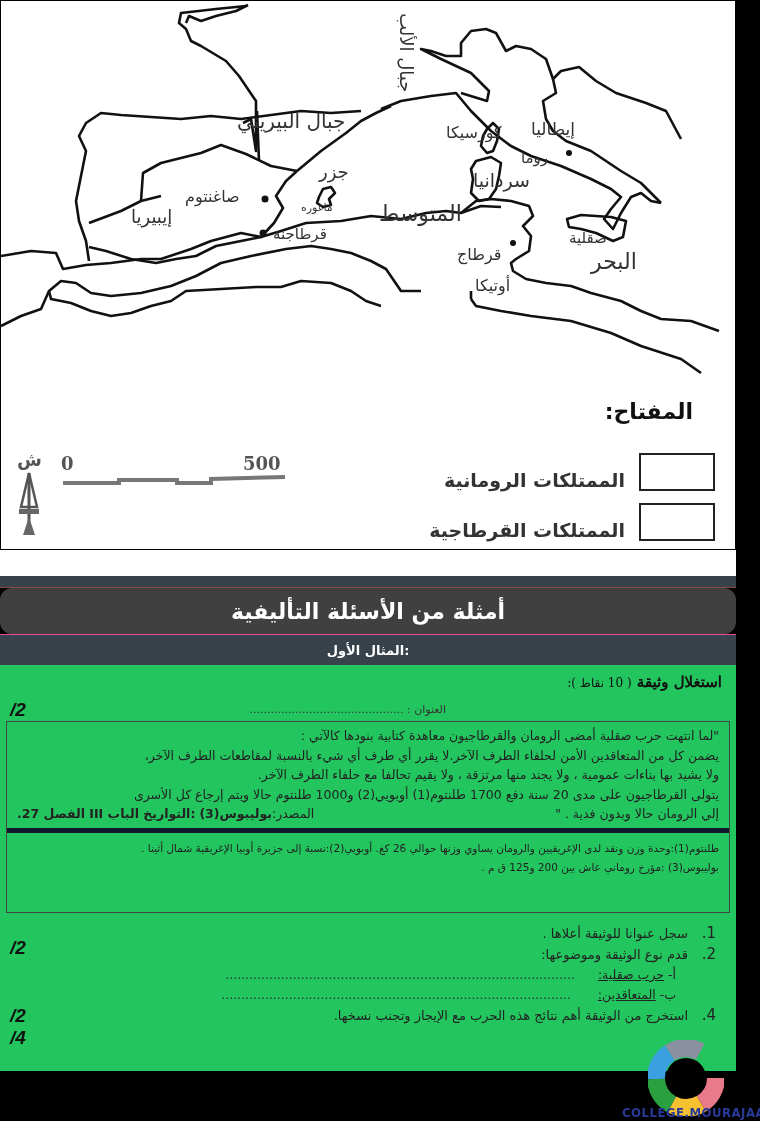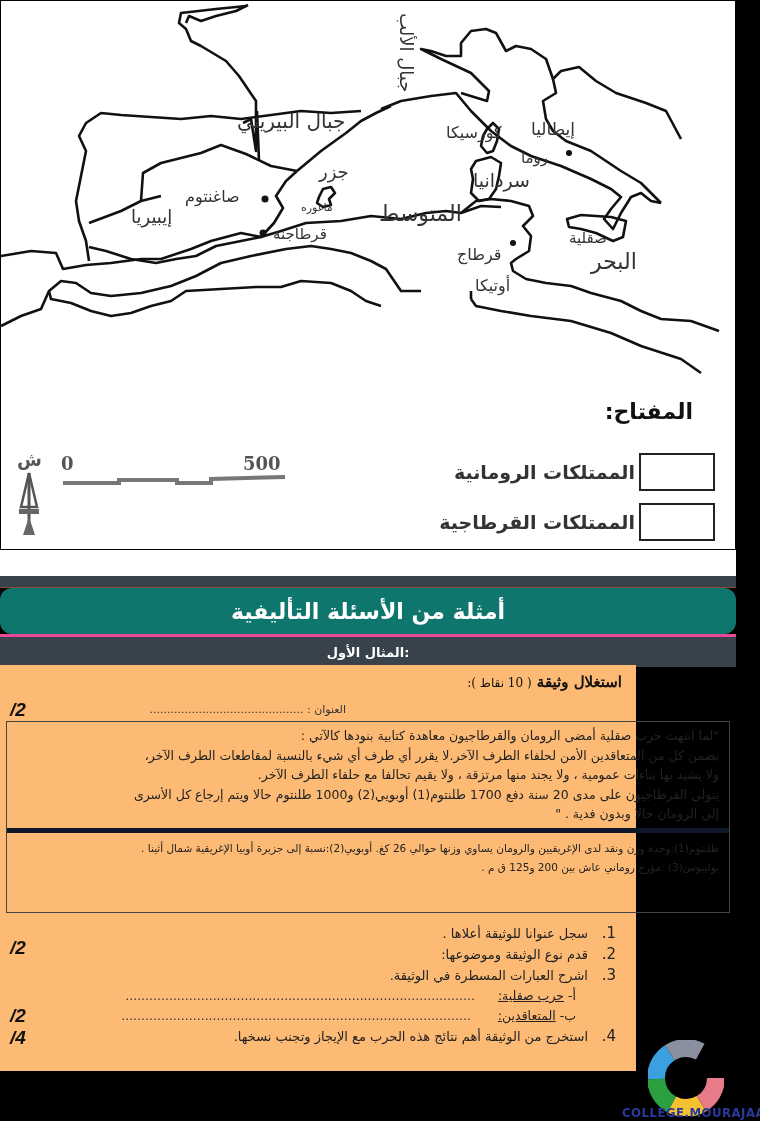--- a/index.html
+++ b/index.html
@@ -1,35 +1,35 @@
 <!DOCTYPE html>
 <html><head>
 <meta charset="utf-8">
 <style>
   html, body { margin:0; padding:0; }
   body { width:760px; height:1121px; background:#000; position:relative; overflow:hidden; font-family:"DejaVu Sans", sans-serif; }
   .map { position:absolute; left:0; top:0; width:736px; height:550px; background:#fff; border:1px solid #000; box-sizing:border-box; }
   .map svg { position:absolute; left:0; top:0; }
   .map-label { position:absolute; font-family:"DejaVu Sans", sans-serif; color:#333; font-size:17px; white-space:nowrap; direction:rtl; }
   .legend-title { position:absolute; right:42px; top:398px; font-size:22px; font-weight:bold; color:#111; direction:rtl; }
-  .legend-row { position:absolute; right:20px; display:flex; align-items:center; direction:rtl; gap:4px; }
+  .legend-row { position:absolute; right:20px; display:flex; align-items:flex-end; direction:rtl; gap:14px; }
   .legend-box { width:72px; height:34px; border:2px solid #222; background:#fff; }
   .legend-text { font-size:19px; font-weight:bold; color:#333; }
   .scale { position:absolute; left:60px; top:452px; width:230px; height:40px; }
   .scale .lbl { position:absolute; top:0; font-family:"DejaVu Serif", serif; font-weight:bold; font-size:18px; color:#555; }
   .north { position:absolute; left:14px; top:454px; width:30px; height:80px; }
 
   .white-gap { position:absolute; left:0; top:550px; width:736px; height:26px; background:#fff; }
   .dark-stripe { position:absolute; left:0; top:576px; width:736px; height:11px; background:#37424a; border-bottom:1px solid #8a4a3a; }
-  .orange-banner { position:absolute; left:0; top:588px; width:736px; height:46px; background:#0f766e; display:flex; align-items:center; justify-content:center;border-radius:12px; }
+  .orange-banner { position:absolute; left:0; top:588px; width:736px; height:46px; background:#404040; display:flex; align-items:center; justify-content:center;border-radius:12px; }
   .orange-banner span { color:#fff; font-size:22px; font-weight:bold; direction:rtl; }
-  .sub-banner { position:absolute; left:0; top:634px; width:736px; height:30px; background:#37424a; display:flex; align-items:center; justify-content:center; border-top:3px solid #ec4899; }
+  .sub-banner { position:absolute; left:0; top:634px; width:736px; height:30px; background:#37424a; display:flex; align-items:center; justify-content:center; border-top:1px solid #ec4899; }
   .sub-banner span { color:#fff; font-size:13px; font-weight:bold; direction:rtl; }
 
-  .doc { position:absolute; left:0; top:665px; width:636px; height:406px; background:#fdba74; font-family:"DejaVu Sans", sans-serif; }
+  .doc { position:absolute; left:0; top:665px; width:736px; height:406px; background:#22c55e; font-family:"DejaVu Sans", sans-serif; }
   .q-heading { position:absolute; right:14px; top:8px; font-size:15px; font-weight:bold; color:#111; direction:rtl; font-family:"DejaVu Serif", serif; }
   .q-heading .small { font-weight:normal; font-size:12px; }
   .points { position:absolute; left:10px; font-family:"Liberation Sans", sans-serif; font-weight:bold; font-style:italic; font-size:19px; color:#111; }
   .title-line { position:absolute; right:290px; top:38px; font-size:11px; color:#333; direction:rtl; }
   .doc-box { position:absolute; left:6px; top:56px; width:724px; height:192px; border:1px solid #444; box-sizing:border-box; padding:4px 10px 0 10px; }
   .doc-box p { margin:0; font-size:12.5px; line-height:19.5px; color:#222; direction:rtl; text-align:right; white-space:nowrap; }
   .doc-box .src { display:flex; justify-content:space-between; direction:rtl; font-size:11.5px; }
   .doc-box .src b { font-weight:bold; }
   .doc-box .notes { border-top:5px solid #0f172a; margin:4px -10px 0; padding:6px 10px 0; }
   .doc-box .notes p { font-size:10.5px; line-height:19px; }
@@ -157,40 +157,40 @@
     <span class="dots">............................................</span>
   </div>
 
   <div class="doc-box">
     <p>"لما انتهت حرب صقلية أمضى الرومان والقرطاجيون معاهدة كتابية بنودها كالآتي :</p>
     <p>يضمن كل من المتعاقدين الأمن لحلفاء الطرف الآخر.لا يقرر أي طرف أي شيء بالنسبة لمقاطعات الطرف الآخر،</p>
     <p>ولا يشيد بها بناءات عمومية ، ولا يجند منها مرتزقة ، ولا يقيم تحالفا مع حلفاء الطرف الآخر.</p>
     <p>يتولى القرطاجيون على مدى 20 سنة دفع 1700 طلنتوم(1) أوبويي(2) و1000 طلنتوم حالا ويتم إرجاع كل الأسرى</p>
     <div class="src">
       <p>إلي الرومان حالا وبدون فدية . "</p>
+      <p>
+        <span>المصدر:</span><b>بوليبوس(3)</b> <b>:التواريخ الباب III الفصل 27.</b>
+      </p>
     </div>
     <div class="notes">
       <p>طلنتوم(1):وحدة وزن ونقد لدى الإغريقيين والرومان يساوي وزنها حوالي 26 كغ. أوبويي(2):نسبة إلى جزيرة أوبيا الإغريقية شمال أثينا .</p>
       <p>بوليبوس(3) :مؤرخ روماني عاش بين 200 و125 ق م .</p>
     </div>
   </div>
 
   <div class="points" style="top:272px;">/2</div>
   <div class="points" style="top:340px;">/2</div>
   <div class="points" style="top:362px;">/4</div>
 
   <div class="q-list">
     <div class="q-item">
       <span class="num">1.</span><span>سجل عنوانا للوثيقة أعلاها .</span>
     </div>
     <div class="q-item">
       <span class="num">2.</span><span>قدم نوع الوثيقة وموضوعها:</span>
-    </div>
-    <div class="q-item">
-      <span class="num">3.</span><span>اشرح العبارات المسطرة في الوثيقة.</span>
     </div>
     <div class="q-item sub-item">
       <span>أ-</span> <span class="u">حرب صقلية:</span><span class="dots">........................................................................................</span>
     </div>
     <div class="q-item sub-item">
       <span>ب-</span> <span class="u">المتعاقدين:</span> <span class="dots">........................................................................................</span>
     </div>
     <div class="q-item">
       <span class="num">4.</span><span>استخرج من الوثيقة أهم نتائج هذه الحرب مع الإيجاز وتجنب نسخها.</span>
     </div>

